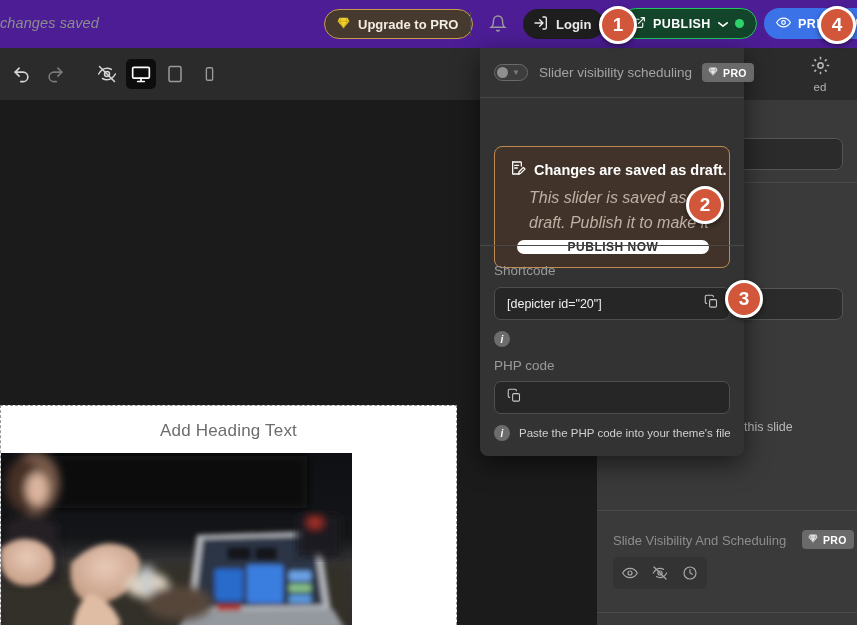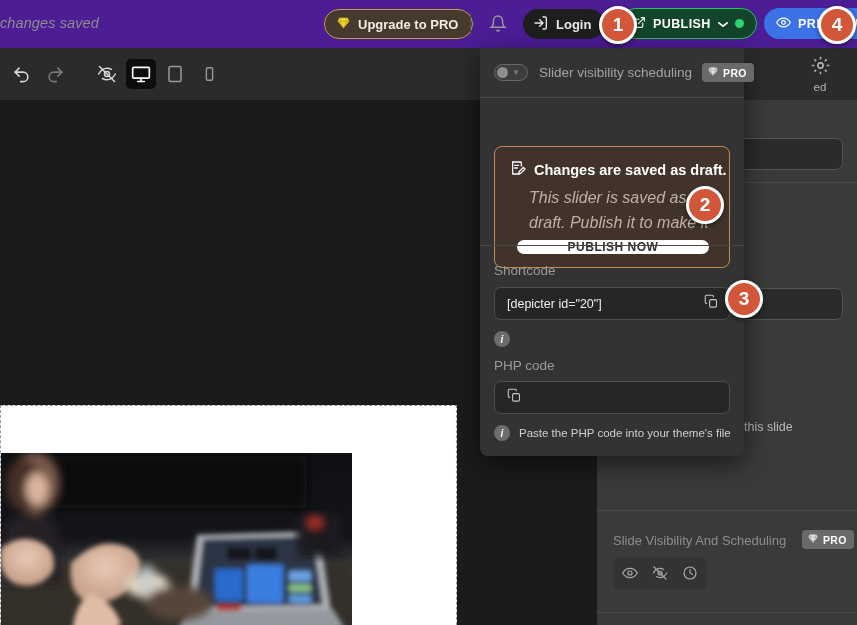--- a/index.html
+++ b/index.html
@@ -332,20 +332,21 @@
     </div>
     <div class="tb-btn">
       <svg width="15" height="18" viewBox="0 0 24 24" fill="none" stroke="#9a9a9a" stroke-width="2.2" stroke-linejoin="round">
         <rect x="7" y="2" width="10" height="20" rx="2.2"></rect>
       </svg>
     </div>
   </div>
 
   <div class="canvas">
     <div class="slide">
+      <div class="slide-heading">Add Heading Text</div>
       <div class="slide-photo">
         <svg width="351" height="185" viewBox="0 0 351 185" preserveAspectRatio="none">
           <defs>
             <linearGradient id="bgg" x1="0" y1="0" x2="0" y2="1">
               <stop offset="0%" stop-color="#101114"></stop>
               <stop offset="45%" stop-color="#151619"></stop>
               <stop offset="62%" stop-color="#3c3c3e"></stop>
               <stop offset="100%" stop-color="#2a2627"></stop>
             </linearGradient>
             <radialGradient id="skin" cx="0.5" cy="0.4" r="0.7">

